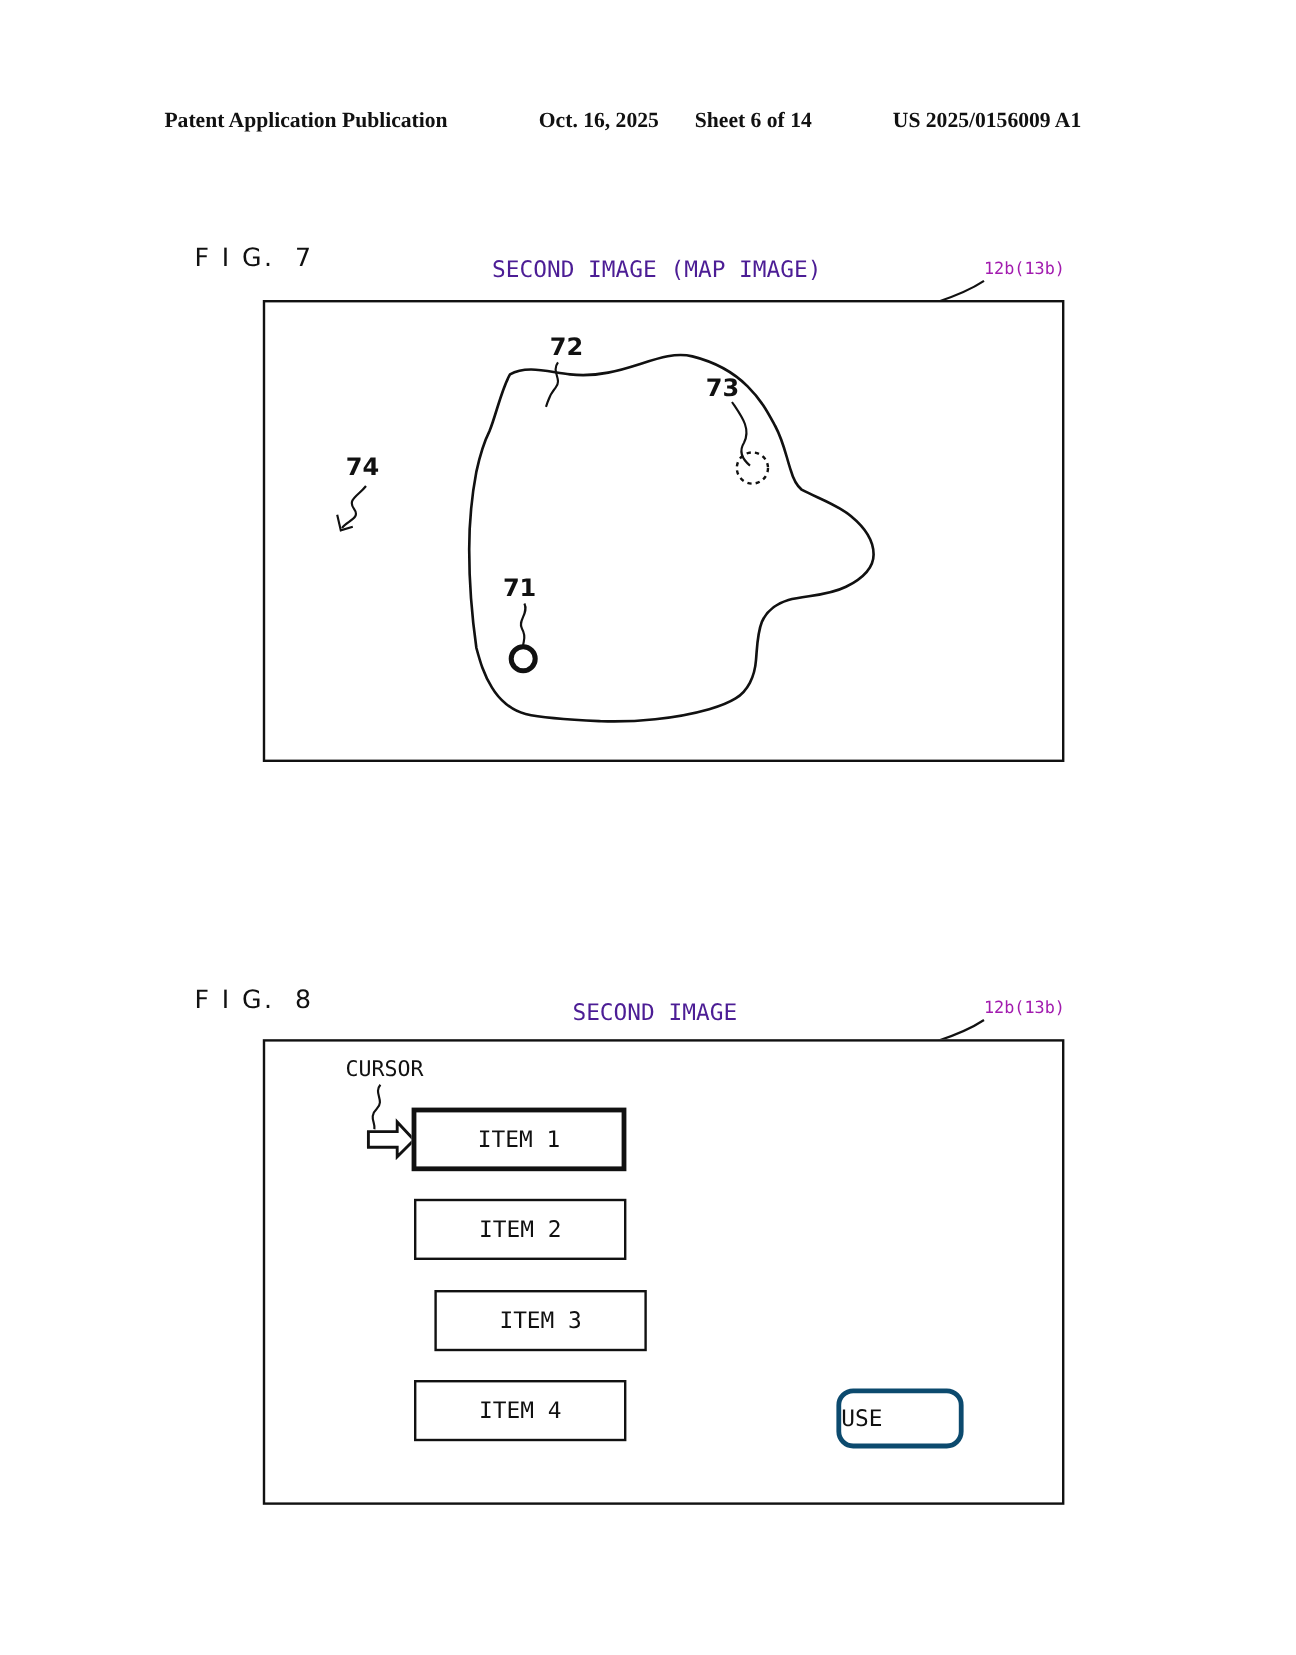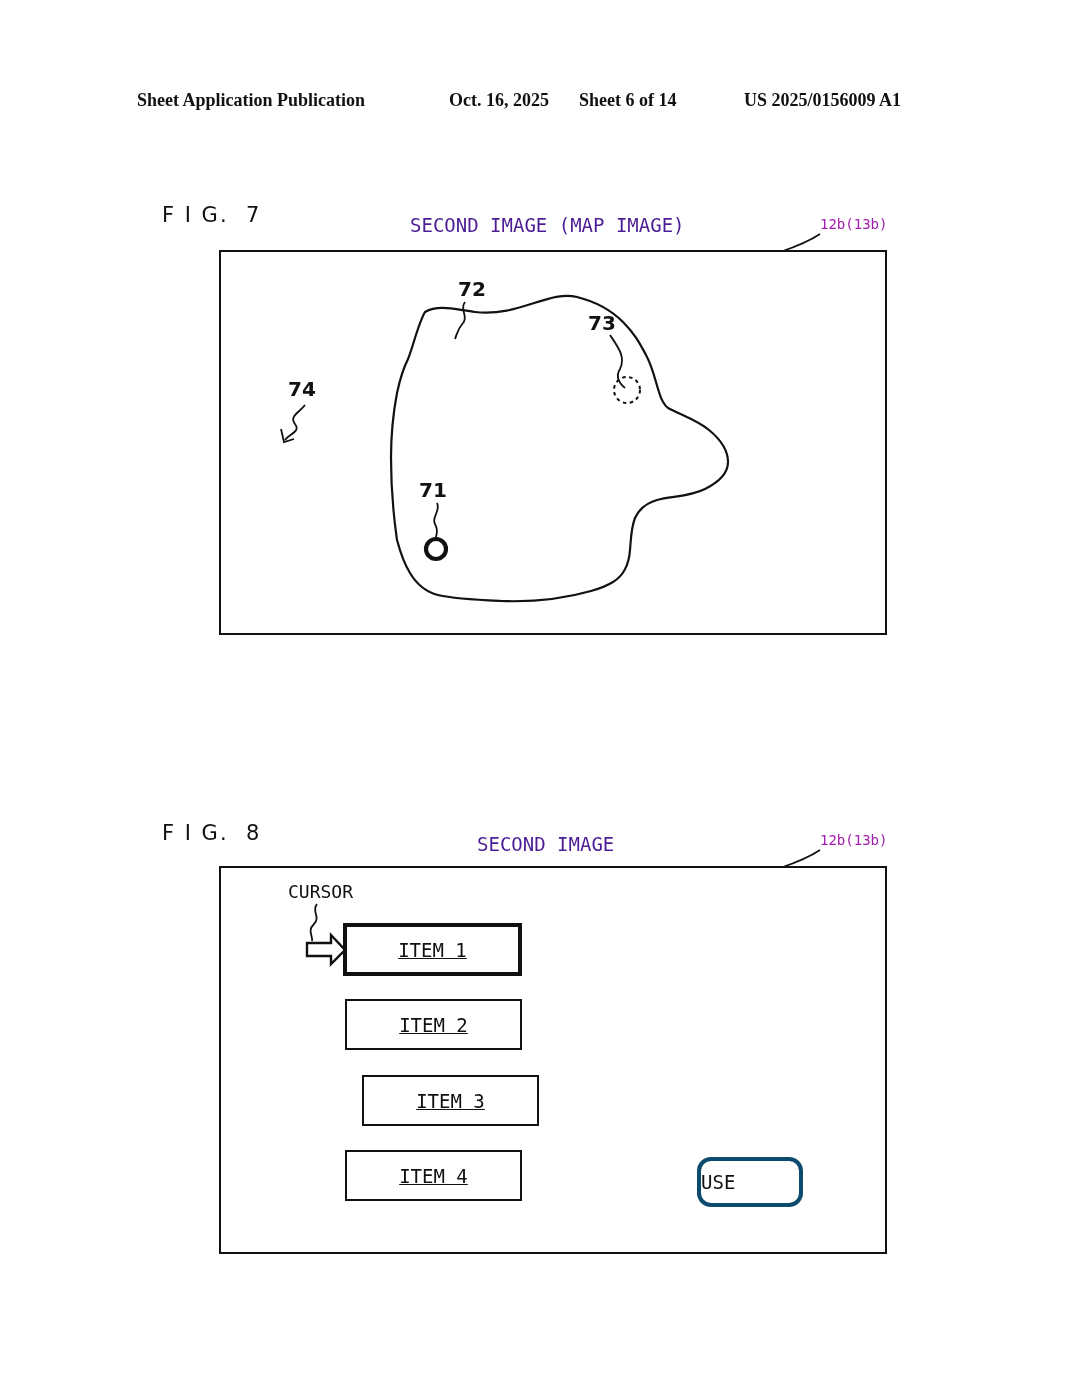--- a/index.html
+++ b/index.html
@@ -28,36 +28,36 @@
     position:absolute; border:2px solid #111; background:#fff;padding-left:44px;
   }
   .frame > svg { position:absolute; left:-2px; top:-2px; }
   .annot-text {
     font-family:"DejaVu Sans", sans-serif; font-weight:bold; font-size:20px;
   }
   .cursor-label { position:absolute; font-size:18px; color:#111; }
   .item-box {
     position:absolute; border:2px solid #111; background:#fff;
     display:flex; align-items:center; justify-content:center;
-    font-size:19px; color:#111; white-space:pre;text-decoration:underline;
+    font-size:19px; color:#111; white-space:pre;
   }
   .item-box.selected { border-width:4px; }
   .use-btn {
     position:absolute; border:4px solid #0c4a6e; border-radius:14px;
     background:#fff; display:flex; align-items:center; justify-content:flex-start;
     font-size:19px; color:#111;
   }
 </style>
 </head>
 <body>
 
 <div class="page">
 
   <div>
-    <span class="hdr" style="left:137px">Sheet Application Publication</span>
+    <span class="hdr" style="left:137px">Patent Application Publication</span>
     <span class="hdr" style="left:449px">Oct. 16, 2025</span>
     <span class="hdr" style="left:579px">Sheet 6 of 14</span>
     <span class="hdr" style="left:744px">US 2025/0156009 A1</span>
   </div>
 
   <div>
     <span class="fig-label" style="left:162px; top:203px">F I G.  7</span>
     <span class="fig-title" style="left:410px; top:214px">SECOND IMAGE (MAP IMAGE)</span>
     <span class="fig-ref" style="left:820px; top:216px">12b(13b)</span>
 

